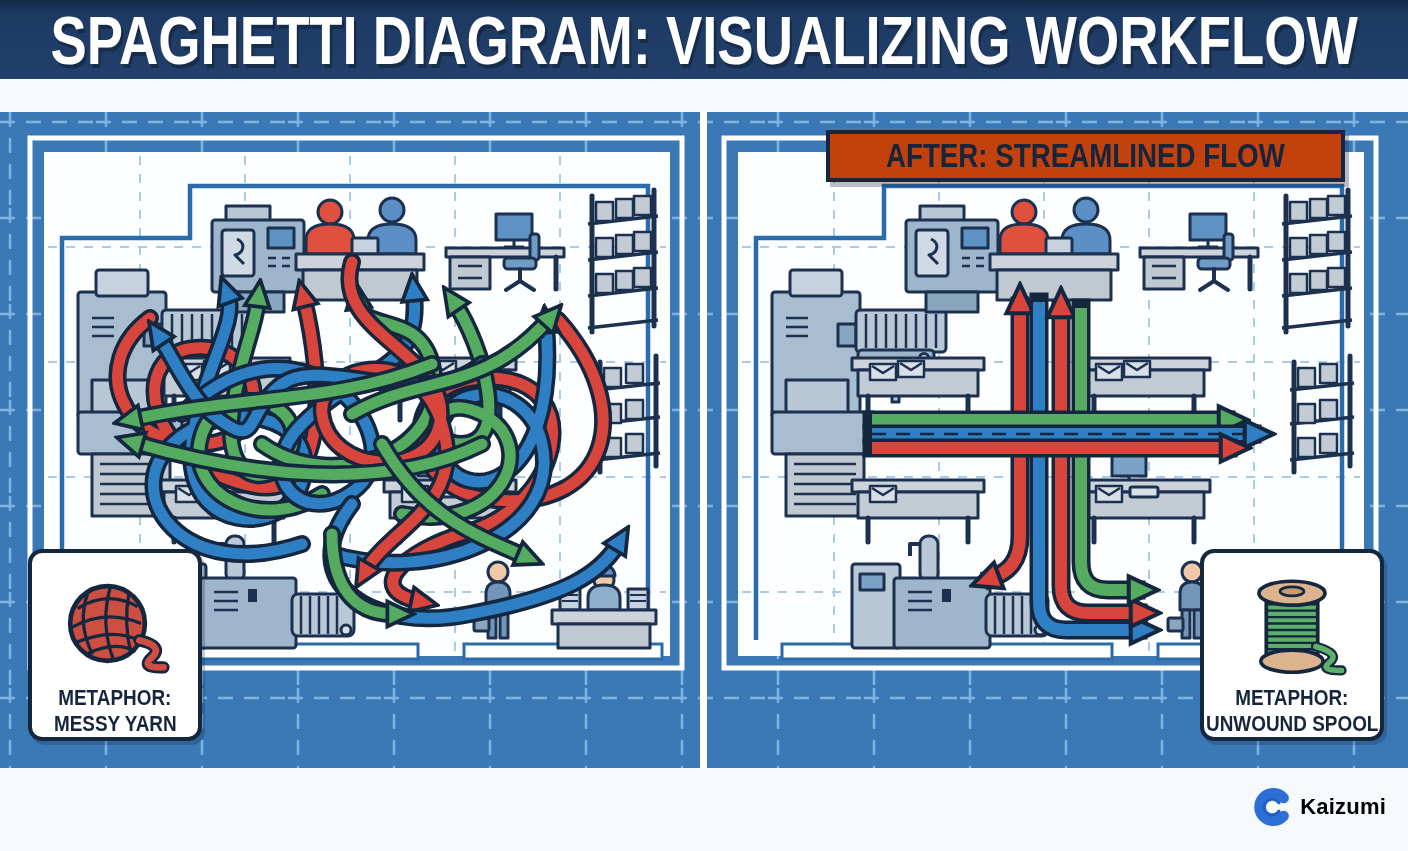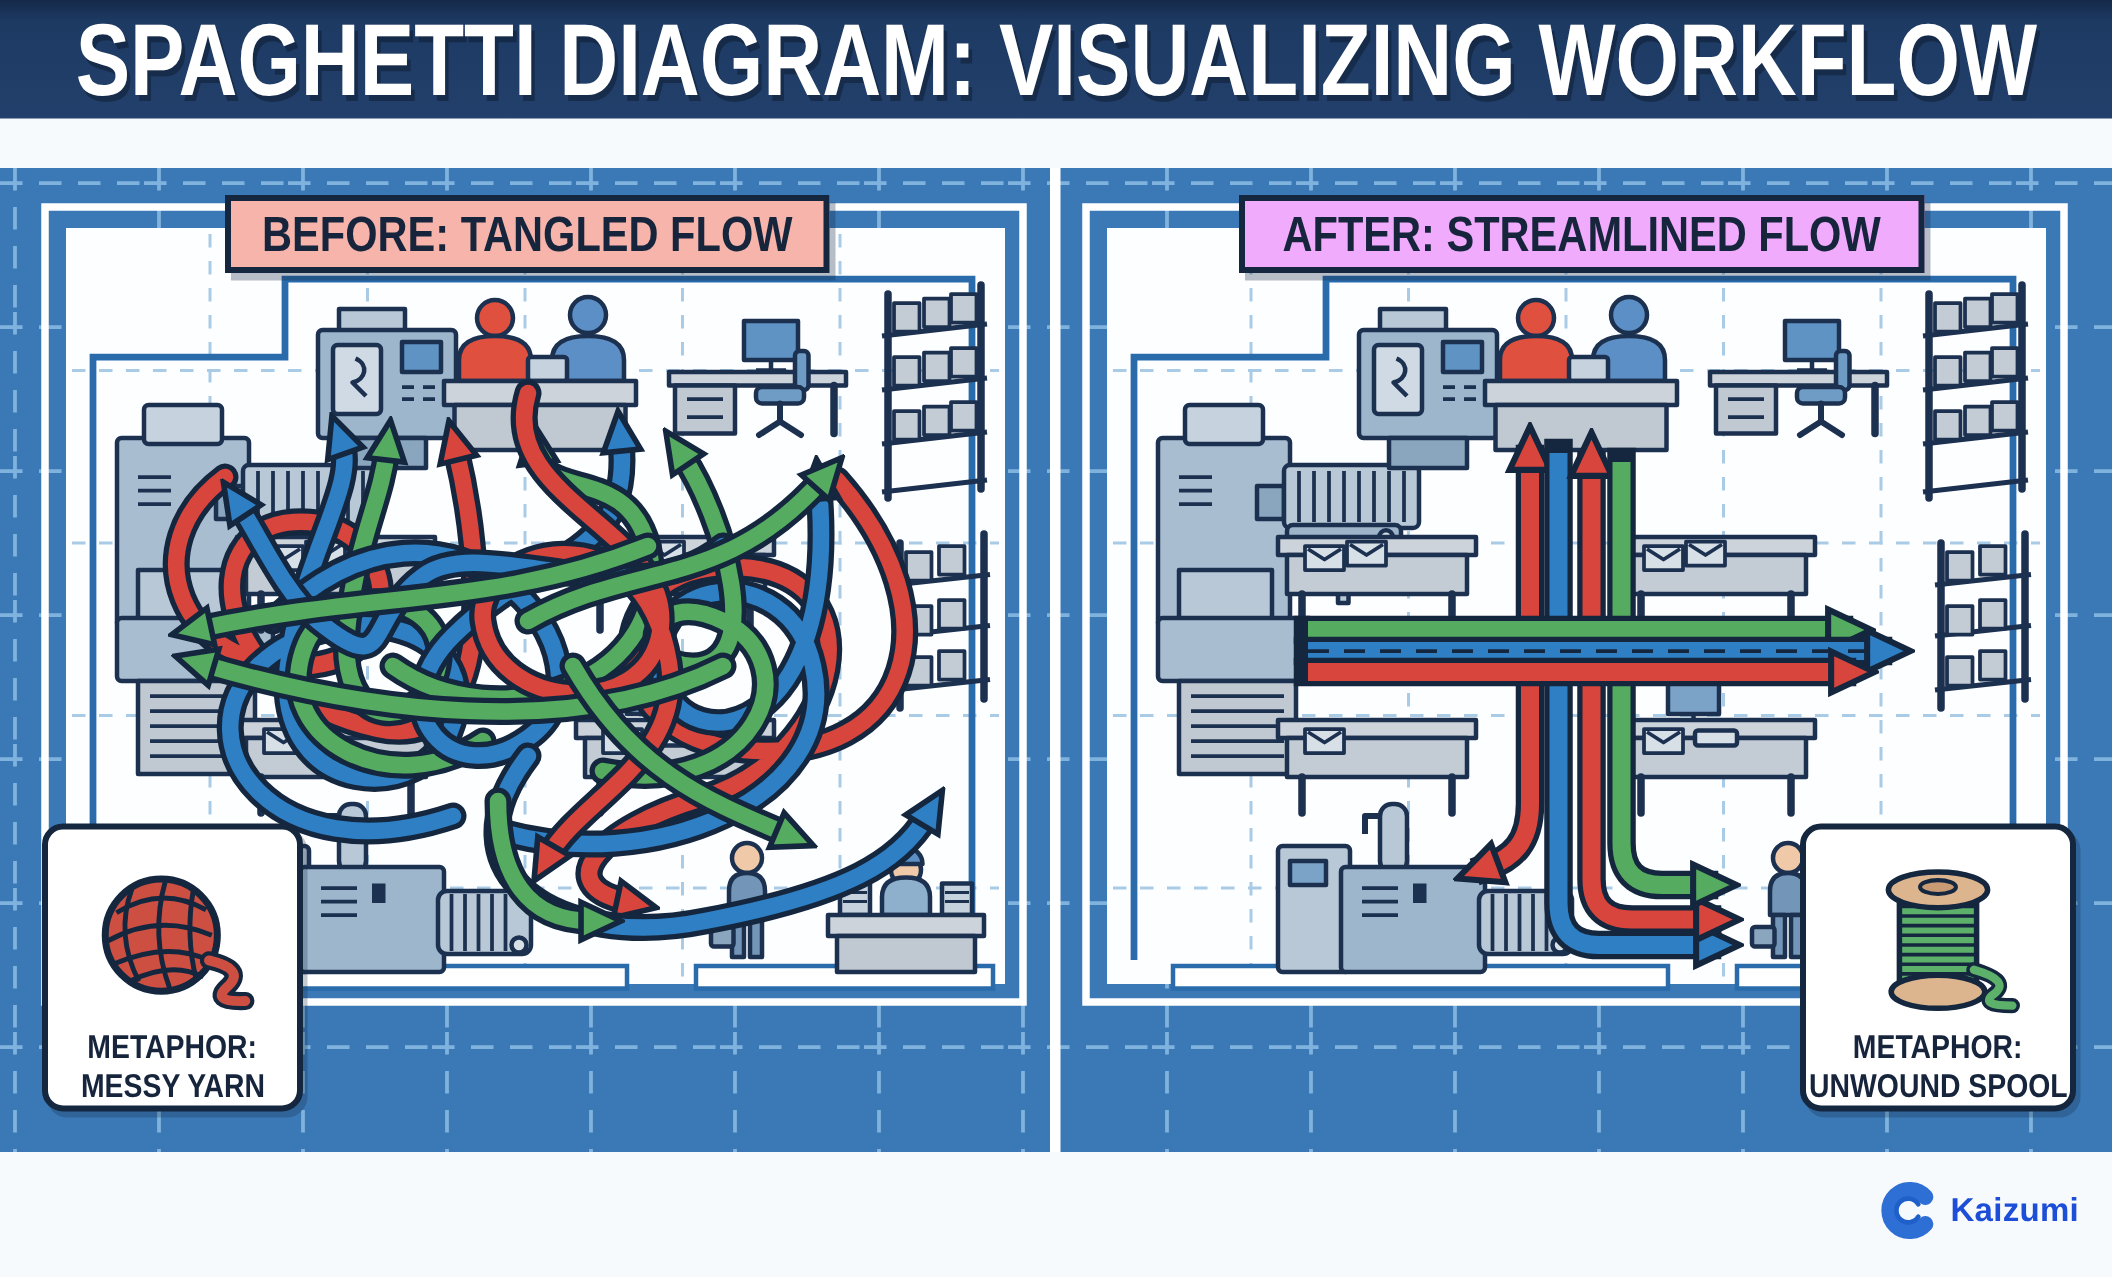--- a/index.html
+++ b/index.html
@@ -14,21 +14,21 @@
        white-space:nowrap;text-shadow:3px 4px 0 rgba(0,0,0,0.28);}
   
   .scene{position:absolute;left:0;top:112px;width:1408px;height:656px;z-index:1;}
   
   .plabel{position:absolute;top:130px;height:52px;box-sizing:border-box;
        border:4px solid #14273f;display:flex;align-items:center;justify-content:center;
        z-index:6;box-shadow:4px 5px 0 rgba(21,40,68,0.30);}
   .plabel span{font-weight:bold;font-size:33px;color:#16243c;display:inline-block;
        transform:scaleX(0.84);white-space:nowrap;}
   .plabel.before{left:150px;width:403px;background:#f6b4aa;}
-  .plabel.after{left:826px;width:457px;background:#f0abfc;}
+  .plabel.after{left:826px;width:519px;background:#c2410c;}
   
   .mbox{position:absolute;top:549px;height:192px;box-sizing:border-box;background:#fff;
        border:4px solid #14273f;border-radius:14px;z-index:7;
        display:flex;flex-direction:column;align-items:center;justify-content:flex-start;
        padding-top:20px;box-shadow:3px 4px 0 rgba(21,40,68,0.25);}
   .mbox.left{left:28px;width:174px;}
   .mbox.right{left:1200px;width:184px;}
   .mbox .mtxt{font-weight:bold;font-size:22px;color:#16243c;line-height:1.18;
        text-align:center;display:inline-block;transform:scaleX(0.86);white-space:nowrap;}
   
@@ -36,21 +36,21 @@
        clip-path:polygon(0 0,100% 0,calc(100% - 22px) 50%,100% 100%,0 100%,22px 50%);
        background:#14273f;}
   .banner-inner{position:absolute;inset:4px;background:#fdfeff;
        clip-path:polygon(0 0,100% 0,calc(100% - 21px) 50%,100% 100%,0 100%,21px 50%);}
   .banner-text{position:absolute;inset:0;display:flex;align-items:center;justify-content:center;}
   .banner-text span{font-weight:bold;font-size:33px;color:#16243c;display:inline-block;
        transform:scaleX(0.84);white-space:nowrap;}
   
   .ftr{position:absolute;left:0;top:768px;width:1408px;height:83px;background:#f7fafc;z-index:5;}
   .brand{position:absolute;right:22px;top:20px;display:flex;align-items:center;gap:9px;}
-  .brand-name{font-weight:bold;font-size:22px;color:#1d4ed8;letter-spacing:0.2px;}
+  .brand-name{font-weight:bold;font-size:22px;color:#000000;letter-spacing:0.2px;}
   
   .ol{stroke:#14273f;stroke-width:18;fill:none;stroke-linecap:round;stroke-linejoin:round;}
   .sr{stroke:#d8453c;stroke-width:11;fill:none;stroke-linecap:round;stroke-linejoin:round;}
   .sb{stroke:#2f7fc4;stroke-width:11;fill:none;stroke-linecap:round;stroke-linejoin:round;}
   .sg{stroke:#55ab5f;stroke-width:11;fill:none;stroke-linecap:round;stroke-linejoin:round;}
   .ol2{stroke:#14273f;stroke-width:19;fill:none;stroke-linecap:square;stroke-linejoin:round;}
   .sr2{stroke:#d8453c;stroke-width:12;fill:none;stroke-linecap:butt;stroke-linejoin:round;}
   .sb2{stroke:#2f7fc4;stroke-width:12;fill:none;stroke-linecap:butt;stroke-linejoin:round;}
   .sg2{stroke:#55ab5f;stroke-width:12;fill:none;stroke-linecap:butt;stroke-linejoin:round;}
 </style>
@@ -295,23 +295,20 @@
         <path class="sg2" d="M872,308 L1226,308" marker-end="url(#ahg)"></path>
         <path class="ol2" d="M872,322 L1252,322"></path>
         <path class="sb2" d="M872,322 L1252,322" marker-end="url(#ahb)"></path>
         <path class="ol2" d="M872,336 L1228,336"></path>
         <path class="sr2" d="M872,336 L1228,336" marker-end="url(#ahr)"></path>
         <path d="M872,322 L1246,322" stroke="#14273f" stroke-width="2.5" stroke-dasharray="14 10" fill="none"></path>
       </g>
     </g>
   </svg>
 
-  <div class="plabel before">
-    <span>BEFORE: TANGLED FLOW</span>
-  </div>
   <div class="plabel after">
     <span>AFTER: STREAMLINED FLOW</span>
   </div>
 
   <div class="mbox left">
     <svg width="118" height="118" viewBox="0 0 120 120">
       <circle cx="52" cy="54" r="40" fill="#cd4f41" stroke="#14273f" stroke-width="5"></circle>
       <g stroke="#14273f" stroke-width="3.5" fill="none">
         <path d="M20,38 Q52,18 84,36"></path>
         <path d="M14,58 Q50,38 88,54"></path>

